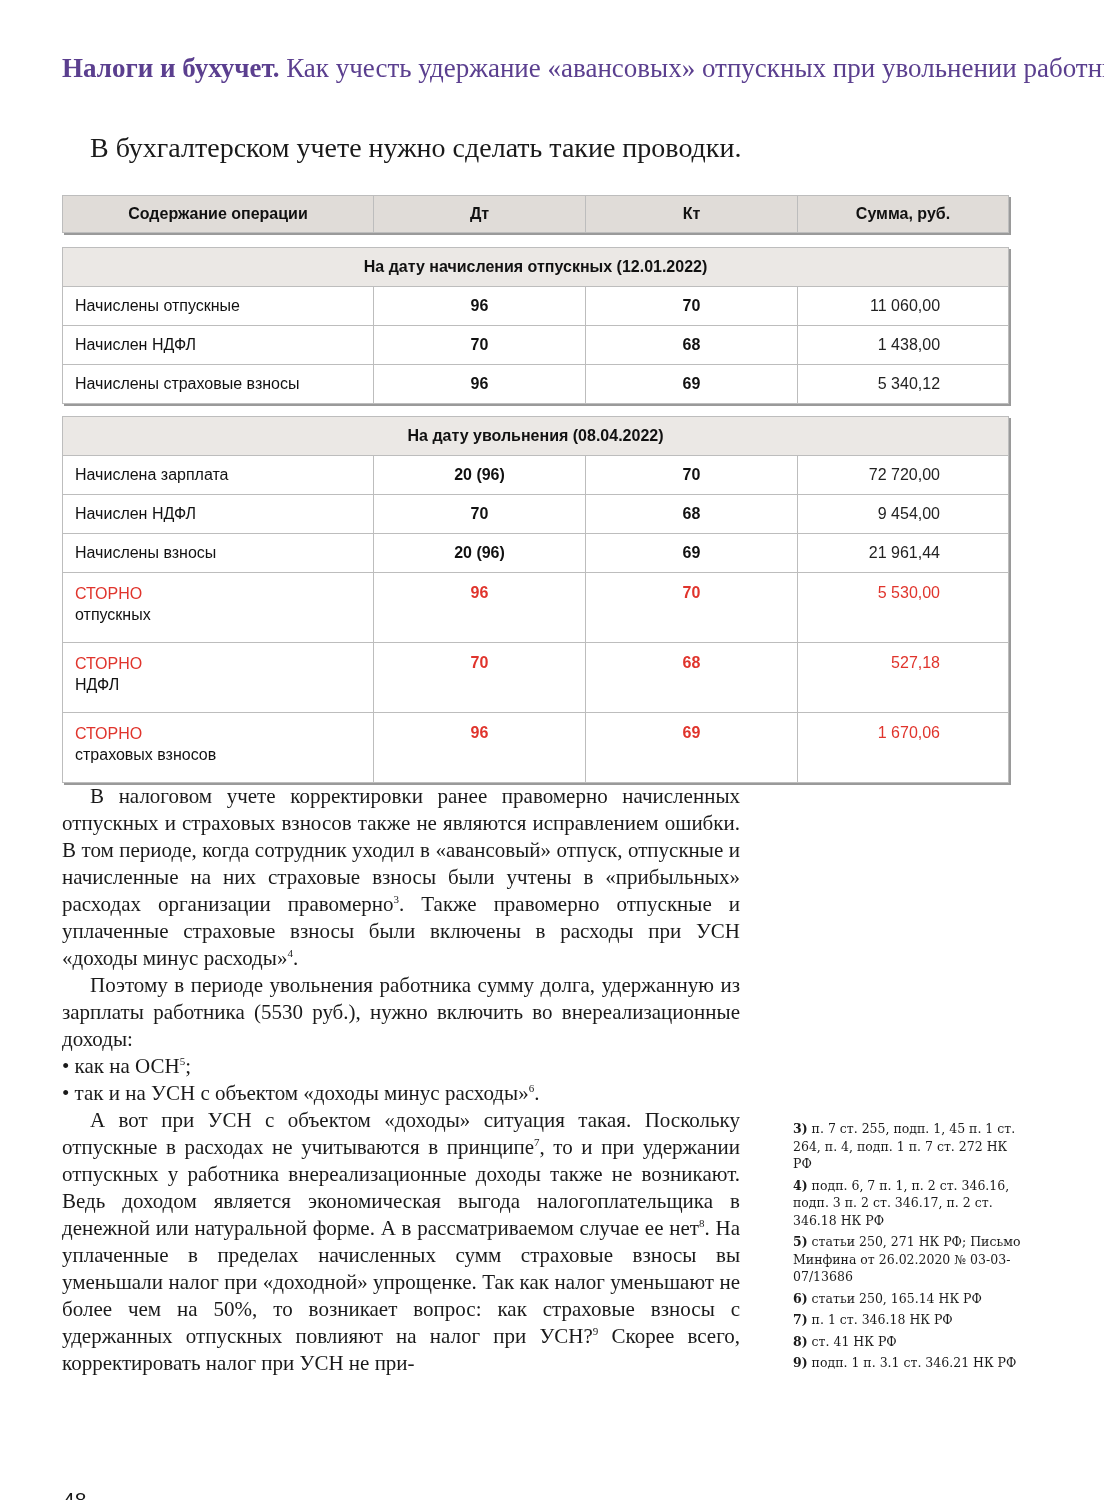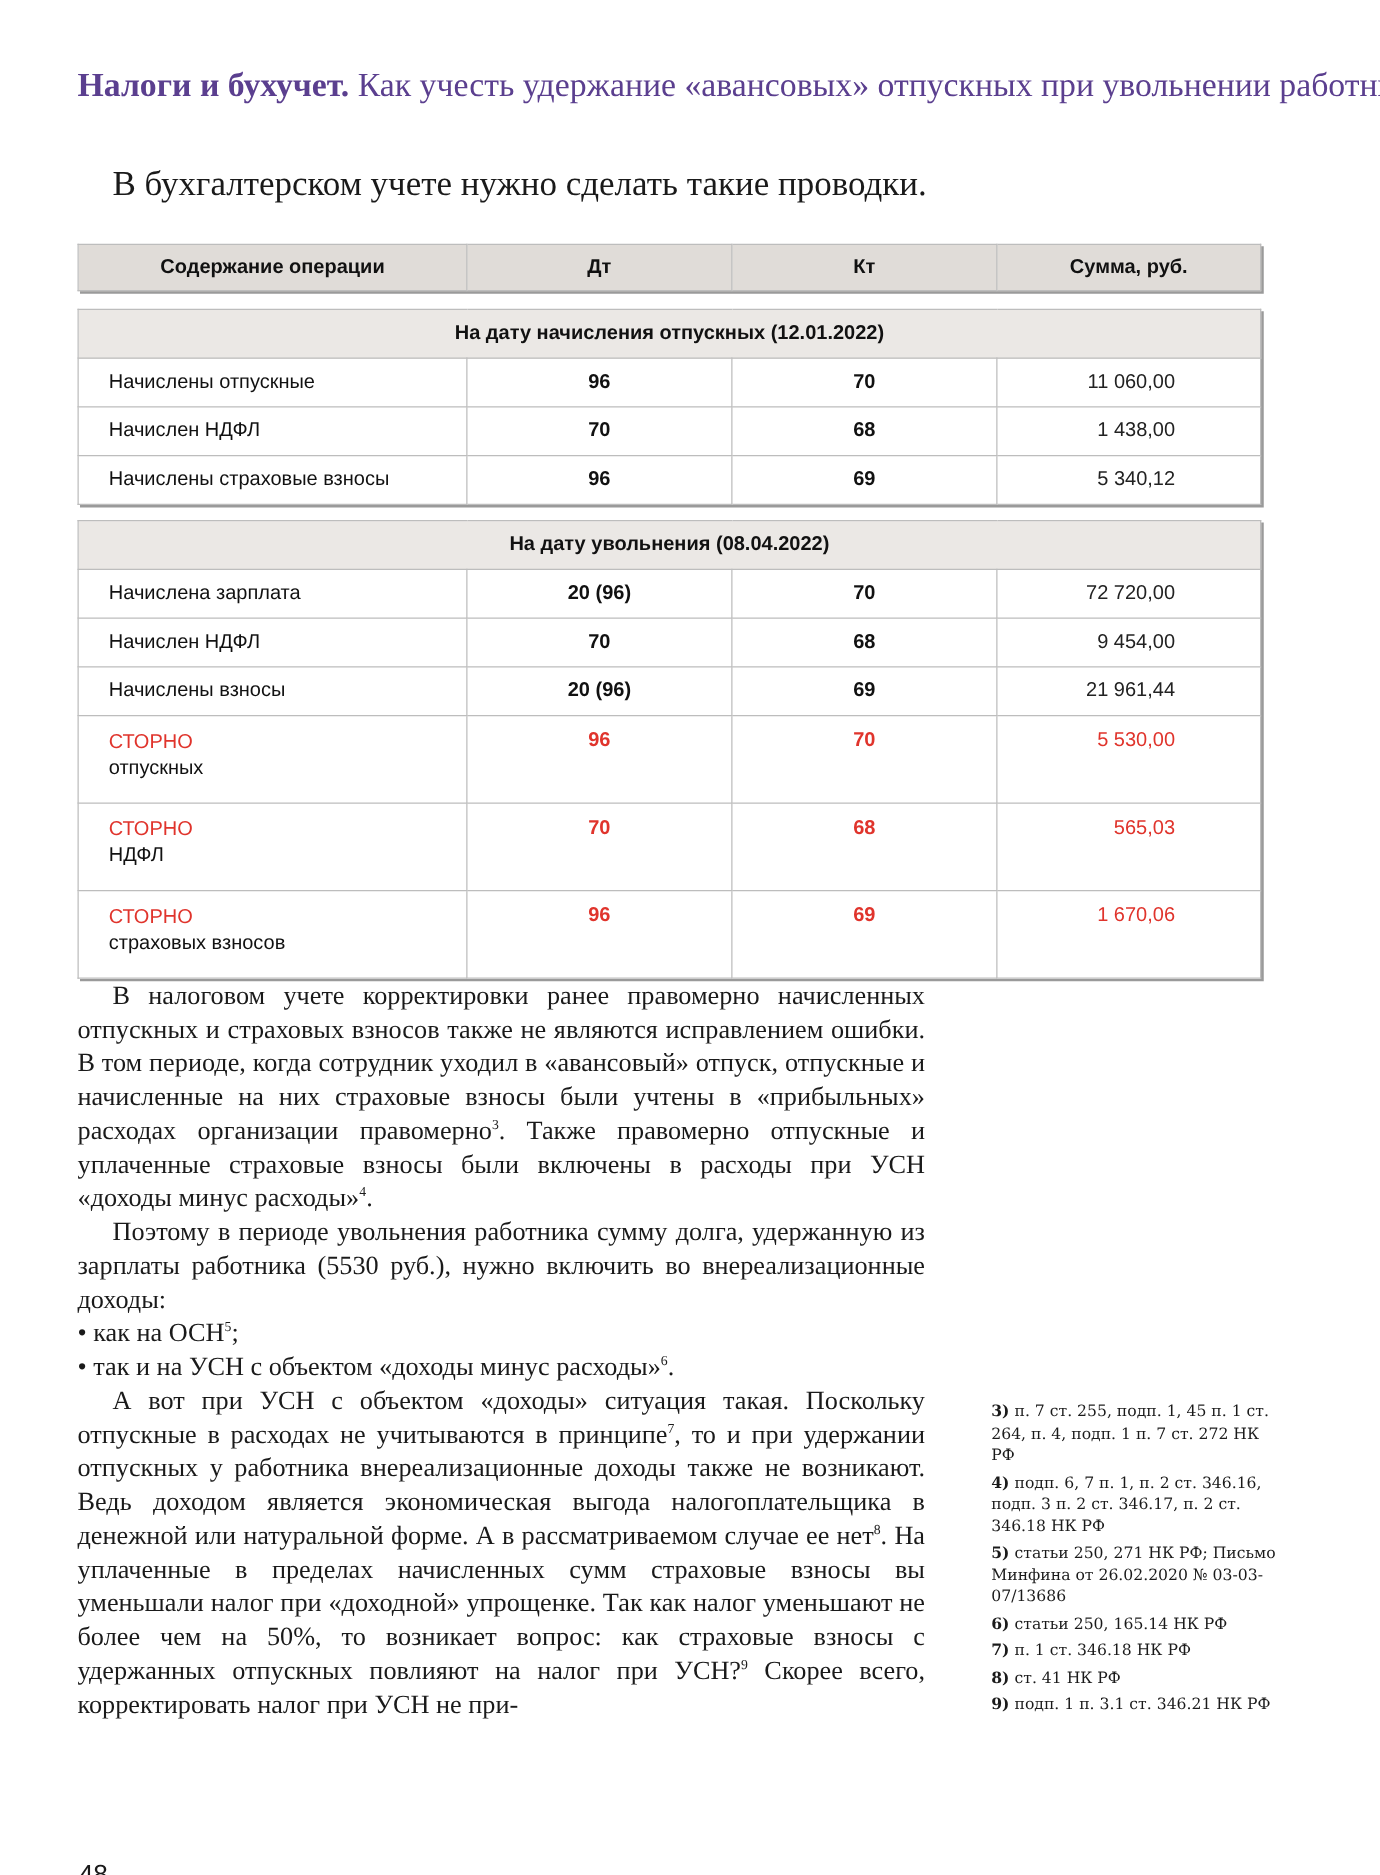--- a/index.html
+++ b/index.html
@@ -25,21 +25,21 @@
       position: absolute; left: 62px; width: 946px;
       border-collapse: collapse;
       font-family: "Liberation Sans", sans-serif;
       font-size: 16px;
       box-shadow: 2px 2px 0 #9a9a9a;
       border: 1px solid #bdbdbd;
       table-layout: fixed;
     }
     .tbl td, .tbl th {
       border: 1px solid #bdbdbd;
-      padding: 0 24px;
+      padding: 0 12px;
     }
     .tbl col.c1 { width: 311px; }
     .tbl col.c2 { width: 212px; }
     .tbl col.c3 { width: 212px; }
     .tbl col.c4 { width: 211px; }
 
     .head-tbl { top: 195px; }
     .head-tbl th {
       height: 36px; background: #e0dcd8; font-weight: bold;
       font-size: 16px; color: #111; text-align: center;
@@ -181,21 +181,21 @@
     <td class="acct">70</td>
     <td class="sum">5 530,00</td>
   </tr>
   <tr class="row storno">
     <td class="op">
       <span class="storno-word">СТОРНО</span>
       <span class="storno-obj">НДФЛ</span>
     </td>
     <td class="acct">70</td>
     <td class="acct">68</td>
-    <td class="sum">565,03</td>
+    <td class="sum">527,18</td>
   </tr>
   <tr class="row storno">
     <td class="op">
       <span class="storno-word">СТОРНО</span>
       <span class="storno-obj">страховых взносов</span>
     </td>
     <td class="acct">96</td>
     <td class="acct">69</td>
     <td class="sum">1 670,06</td>
   </tr>

